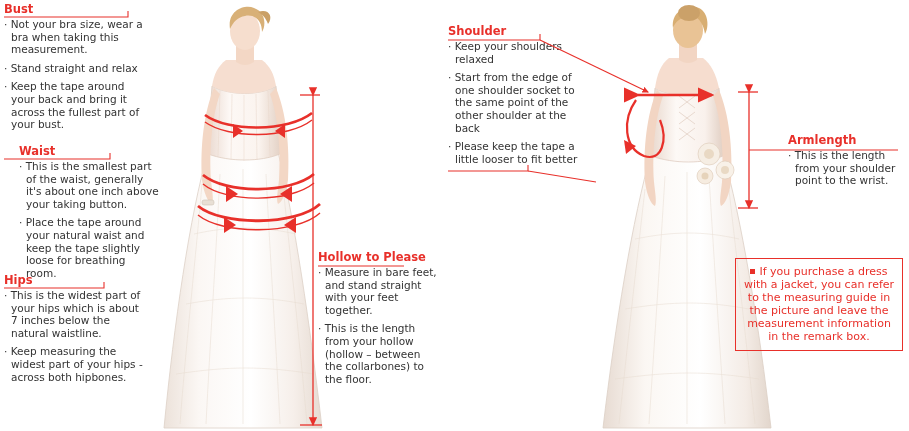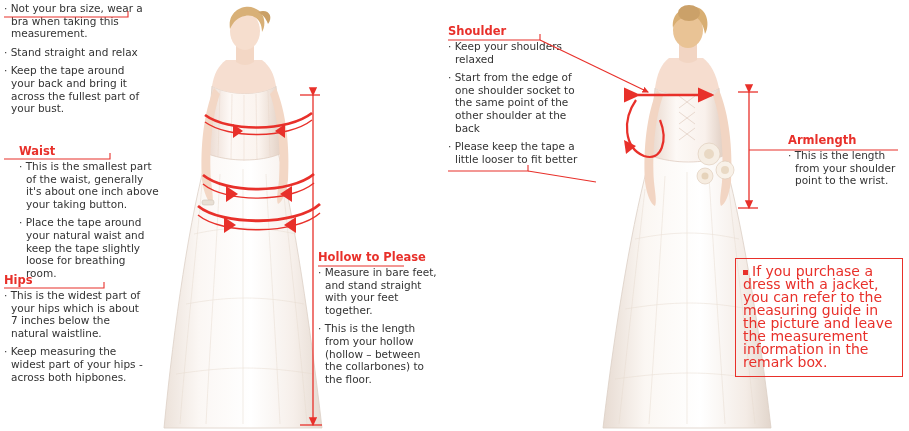--- a/index.html
+++ b/index.html
@@ -52,22 +52,23 @@
   
   .remark {
     position: absolute;
     left: 735px;
     top: 258px;
     width: 168px;
     border: 1px solid #e8302a;
     box-sizing: border-box;
     padding: 6px 7px 7px 7px;
     color: #e8302a;
-    font-size: 14px;
+    font-size: 11px;
     line-height: 13px;
+    text-align: center;
   }
   .remark .bullet {
     display: inline-block;
     width: 5px;
     height: 5px;
     background: #e8302a;
     margin-right: 4px;
     vertical-align: 1px;
   }
   .remark-text { white-space: pre-line; display: inline; }
@@ -139,20 +140,21 @@
       <path d="M80 25 C 77 6, 95 0, 104 4 C 116 8, 116 22, 112 28 C 112 16, 104 10, 95 12 C 88 13, 83 18, 80 25 Z" fill="#d8b077"></path>
       <path d="M108 8 C 118 4, 124 12, 118 20 C 116 14, 112 10, 108 8 Z" fill="#caa066"></path>
 
       <path d="M64 84 C 54 108, 50 142, 52 176 C 54 190, 58 198, 62 200 C 64 196, 62 186, 61 176 C 59 146, 62 112, 70 90 Z" fill="#f3d7c5"></path>
       <path d="M126 84 C 136 108, 140 142, 138 176 C 136 190, 132 198, 128 200 C 126 196, 128 186, 129 176 C 131 146, 128 112, 120 90 Z" fill="#f3d7c5"></path>
 
       <rect x="52" y="196" width="12" height="5" rx="2" fill="#e8dfd4" stroke="#cfc3b6" stroke-width="0.6"></rect>
     </svg>
 
     <div class="txtblock" style="left:4px; top:2px; width:140px;">
+      <div class="heading">Bust</div>
       <p class="para">· Not your bra size, wear a bra when taking this measurement.</p>
       <p class="para">· Stand straight and relax</p>
       <p class="para">· Keep the tape around your back and bring it across the fullest part of your bust.</p>
     </div>
 
     <div class="txtblock" style="left:19px; top:144px; width:140px;">
       <div class="heading">Waist</div>
       <p class="para">· This is the smallest part of the waist, generally it's about one inch above your taking button.</p>
       <p class="para">· Place the tape around your natural waist and keep the tape slightly loose for breathing room.</p>
     </div>

